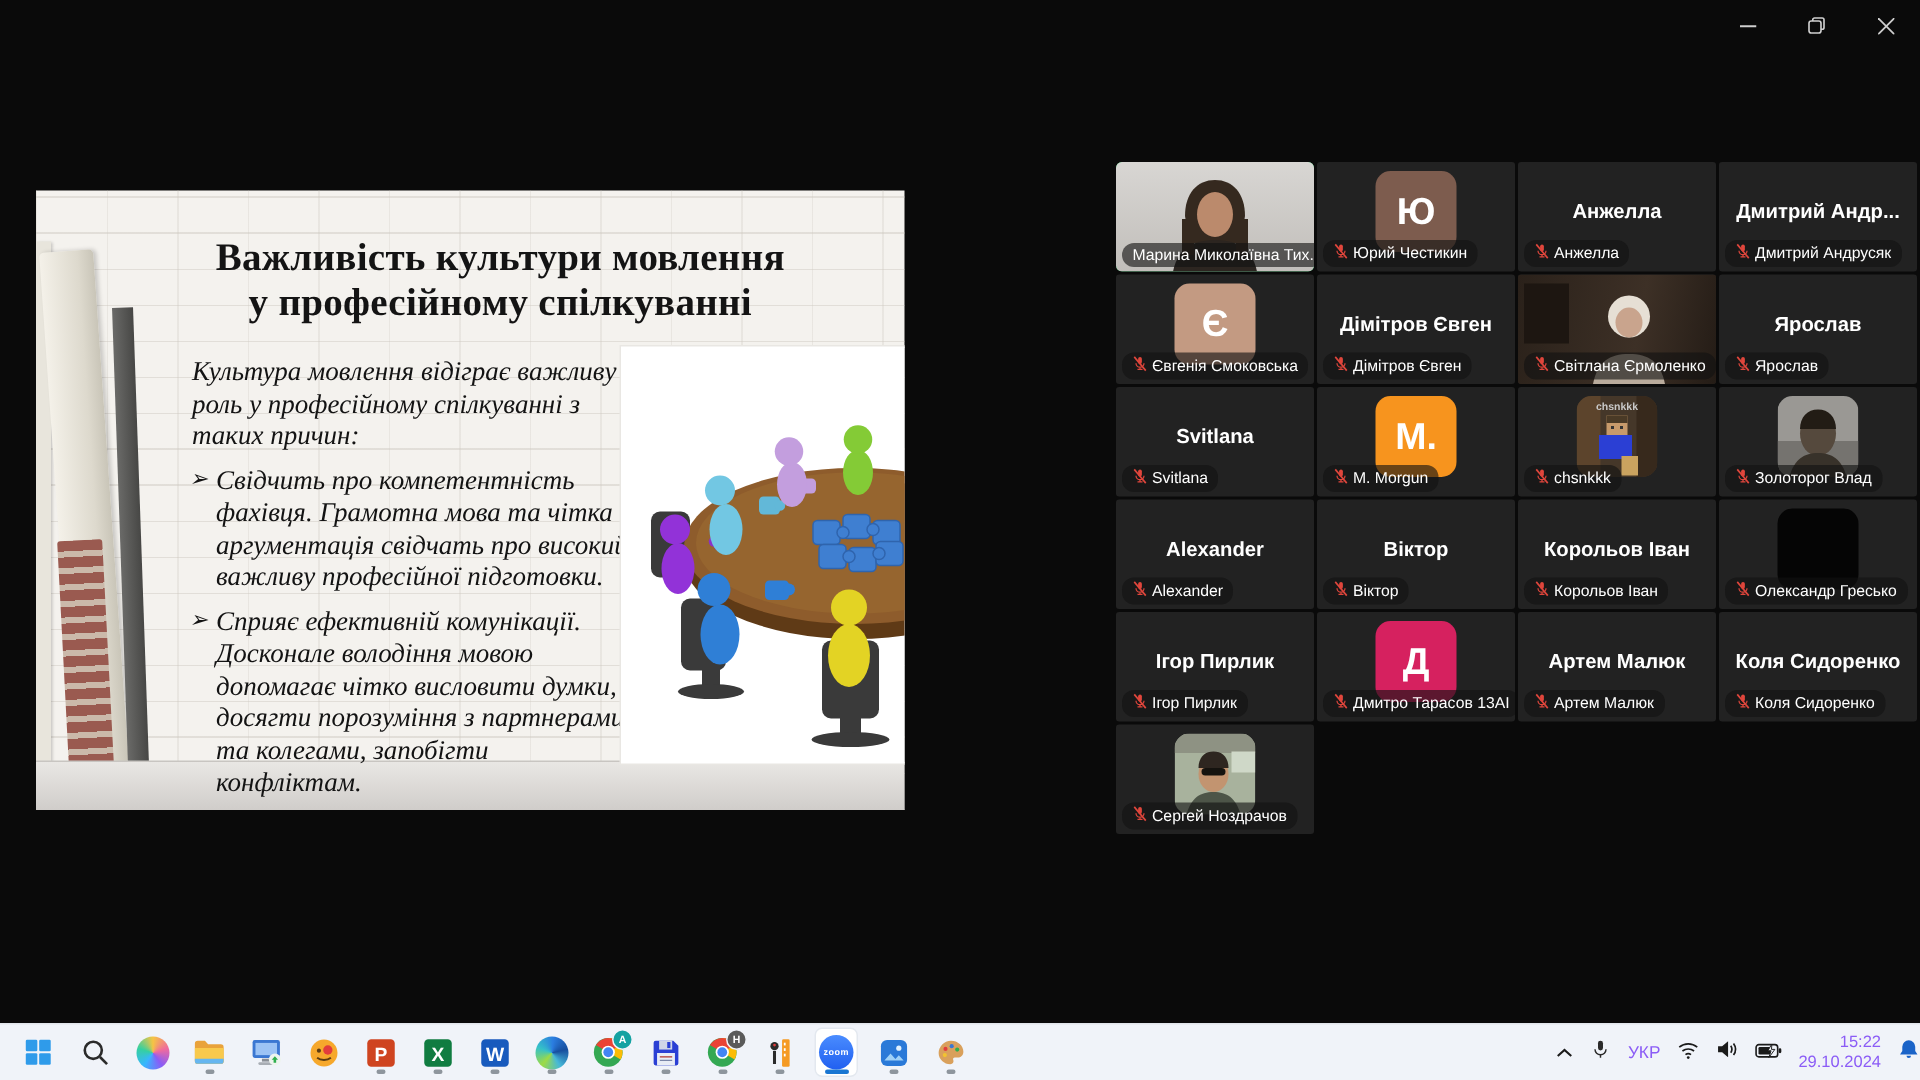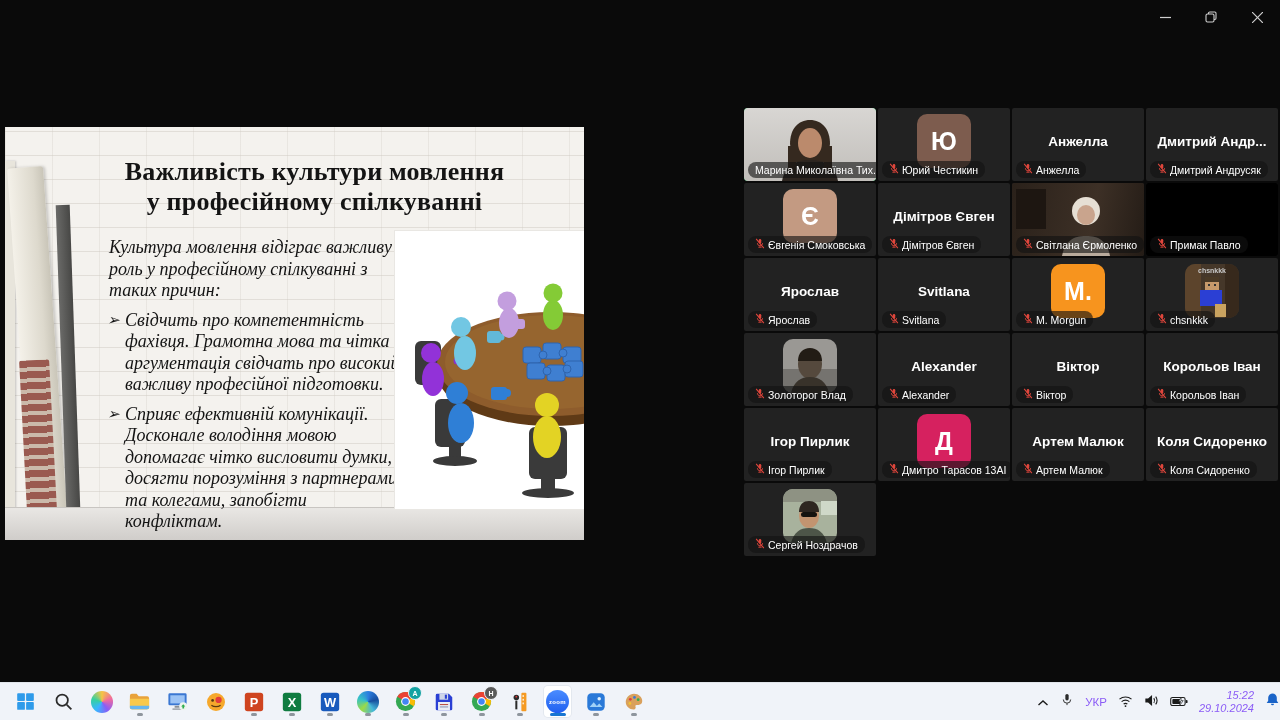--- a/index.html
+++ b/index.html
@@ -5,21 +5,21 @@
   html,body{margin:0;padding:0;background:#000;}
   .screen{position:relative;width:1280px;height:720px;background:#0a0a0a;overflow:hidden;
           font-family:"Liberation Sans",sans-serif;}
 
   
   .winctl{position:absolute;top:0;right:0;display:flex;z-index:30;}
   .winbtn{width:46px;height:34px;display:flex;align-items:center;justify-content:center;color:#cfcfcf;font-size:13px;}
   .winbtn svg{display:block;}
 
   
-  .slide{position:absolute;left:5px;top:127px;width:579px;height:413px;background:#f4f2ee;overflow:hidden;
+  .slide{position:absolute;left:24px;top:127px;width:579px;height:413px;background:#f4f2ee;overflow:hidden;
          background-image:
            repeating-linear-gradient(0deg, rgba(203,198,190,.45) 0 1px, transparent 1px 24px),
            repeating-linear-gradient(90deg, rgba(203,198,190,.28) 0 1px, transparent 1px 47px);}
   .floor{position:absolute;left:0;right:0;bottom:0;height:32px;background:linear-gradient(#e9e7e4,#d0cdca);border-top:1px solid #c8c5c1;}
   .books{position:absolute;left:0;top:34px;bottom:30px;width:100px;}
   .bookA{position:absolute;left:14px;top:6px;bottom:0;width:36px;background:linear-gradient(90deg,#f4f1e9,#ddd9cd 70%,#c9c5b8);border-radius:3px;transform:rotate(-4deg);box-shadow:2px 0 3px rgba(0,0,0,.18);}
   .bookB{position:absolute;left:56px;top:44px;bottom:0;width:14px;background:linear-gradient(90deg,#6a6a68,#474745);transform:rotate(-2deg);}
   .bookC{position:absolute;left:0;top:0;bottom:0;width:10px;background:#e8e5dc;box-shadow:1px 0 2px rgba(0,0,0,.2);}
   .bookD{position:absolute;left:18px;bottom:0;width:30px;height:150px;transform:rotate(-3deg);
          background:repeating-linear-gradient(#9a5a50 0 7px,#cbb9aa 7px 11px);border-radius:2px;}
@@ -62,21 +62,21 @@
   .tbtn.active .ind{width:16px;background:#1976d2;}
   .cop{width:22px;height:22px;border-radius:50%;background:conic-gradient(#f6c444,#ef6a9e,#8a5cf6,#38b6ff,#35d0a0,#f6c444);}
   .edgec{width:22px;height:22px;border-radius:50%;background:conic-gradient(from 220deg,#9ddb45,#35c1c8,#2b7de0,#174e9e,#46b8d8,#9ddb45);}
   .zoomc{width:23px;height:23px;border-radius:50%;background:linear-gradient(180deg,#4a8cff,#2160f0);
          color:#fff;display:flex;align-items:center;justify-content:center;font-size:6px;font-weight:bold;letter-spacing:.3px;}
   .chromew{position:relative;width:23px;height:23px;}
   .cbadge{position:absolute;top:-4px;right:-5px;width:12px;height:12px;border-radius:50%;color:#fff;font-size:7px;
           font-weight:bold;display:flex;align-items:center;justify-content:center;border:1px solid #f0f3f9;}
   .tray{margin-left:auto;display:flex;align-items:center;gap:11px;padding-right:0;color:#8b5cf6;}
   .tray .lang{font-size:11.5px;}
-  .clock{text-align:right;font-size:11px;line-height:12.5px;font-style:italic;}
+  .clock{text-align:right;font-size:11px;line-height:12.5px;}
 </style>
 </head>
 <body>
 
 <div class="screen">
 
   <div class="winctl">
     <div class="winbtn">
       <svg width="11" height="11" viewBox="0 0 11 11">
           <line x1="0" y1="5.5" x2="11" y2="5.5" stroke="#cfcfcf" stroke-width="1.2"></line>
@@ -288,33 +288,20 @@
               <rect x="4.5" y="1" width="3" height="5.6" rx="1.5" fill="#e0463c"></rect>
               <path d="M2.8 6a3.2 3.2 0 0 0 6.4 0" fill="none" stroke="#e0463c" stroke-width="1"></path>
               <line x1="6" y1="9.4" x2="6" y2="11" stroke="#e0463c" stroke-width="1"></line>
               <line x1="4" y1="11" x2="8" y2="11" stroke="#e0463c" stroke-width="1"></line>
               <line x1="1.4" y1="1" x2="10.6" y2="12" stroke="#e0463c" stroke-width="1.3"></line>
             </svg></span>
           <span>Світлана Єрмоленко</span>
         </div>
       </div>
       <div class="tile">
-        <div class="media" style="background:#000"></div>
-        <div class="pill">
-          <span><svg width="10" height="11" viewBox="0 0 12 13">
-              <rect x="4.5" y="1" width="3" height="5.6" rx="1.5" fill="#e0463c"></rect>
-              <path d="M2.8 6a3.2 3.2 0 0 0 6.4 0" fill="none" stroke="#e0463c" stroke-width="1"></path>
-              <line x1="6" y1="9.4" x2="6" y2="11" stroke="#e0463c" stroke-width="1"></line>
-              <line x1="4" y1="11" x2="8" y2="11" stroke="#e0463c" stroke-width="1"></line>
-              <line x1="1.4" y1="1" x2="10.6" y2="12" stroke="#e0463c" stroke-width="1.3"></line>
-            </svg></span>
-          <span>Примак Павло</span>
-        </div>
-      </div>
-      <div class="tile">
         <div class="center-name">Ярослав</div>
         <div class="pill">
           <span><svg width="10" height="11" viewBox="0 0 12 13">
               <rect x="4.5" y="1" width="3" height="5.6" rx="1.5" fill="#e0463c"></rect>
               <path d="M2.8 6a3.2 3.2 0 0 0 6.4 0" fill="none" stroke="#e0463c" stroke-width="1"></path>
               <line x1="6" y1="9.4" x2="6" y2="11" stroke="#e0463c" stroke-width="1"></line>
               <line x1="4" y1="11" x2="8" y2="11" stroke="#e0463c" stroke-width="1"></line>
               <line x1="1.4" y1="1" x2="10.6" y2="12" stroke="#e0463c" stroke-width="1.3"></line>
             </svg></span>
           <span>Ярослав</span>
@@ -426,20 +413,33 @@
               <rect x="4.5" y="1" width="3" height="5.6" rx="1.5" fill="#e0463c"></rect>
               <path d="M2.8 6a3.2 3.2 0 0 0 6.4 0" fill="none" stroke="#e0463c" stroke-width="1"></path>
               <line x1="6" y1="9.4" x2="6" y2="11" stroke="#e0463c" stroke-width="1"></line>
               <line x1="4" y1="11" x2="8" y2="11" stroke="#e0463c" stroke-width="1"></line>
               <line x1="1.4" y1="1" x2="10.6" y2="12" stroke="#e0463c" stroke-width="1.3"></line>
             </svg></span>
           <span>Корольов Іван</span>
         </div>
       </div>
       <div class="tile">
+        <div class="avatar" style="background:#050505"></div>
+        <div class="pill">
+          <span><svg width="10" height="11" viewBox="0 0 12 13">
+              <rect x="4.5" y="1" width="3" height="5.6" rx="1.5" fill="#e0463c"></rect>
+              <path d="M2.8 6a3.2 3.2 0 0 0 6.4 0" fill="none" stroke="#e0463c" stroke-width="1"></path>
+              <line x1="6" y1="9.4" x2="6" y2="11" stroke="#e0463c" stroke-width="1"></line>
+              <line x1="4" y1="11" x2="8" y2="11" stroke="#e0463c" stroke-width="1"></line>
+              <line x1="1.4" y1="1" x2="10.6" y2="12" stroke="#e0463c" stroke-width="1.3"></line>
+            </svg></span>
+          <span>Олександр Гресько</span>
+        </div>
+      </div>
+      <div class="tile">
         <div class="center-name">Ігор Пирлик</div>
         <div class="pill">
           <span><svg width="10" height="11" viewBox="0 0 12 13">
               <rect x="4.5" y="1" width="3" height="5.6" rx="1.5" fill="#e0463c"></rect>
               <path d="M2.8 6a3.2 3.2 0 0 0 6.4 0" fill="none" stroke="#e0463c" stroke-width="1"></path>
               <line x1="6" y1="9.4" x2="6" y2="11" stroke="#e0463c" stroke-width="1"></line>
               <line x1="4" y1="11" x2="8" y2="11" stroke="#e0463c" stroke-width="1"></line>
               <line x1="1.4" y1="1" x2="10.6" y2="12" stroke="#e0463c" stroke-width="1.3"></line>
             </svg></span>
           <span>Ігор Пирлик</span>

